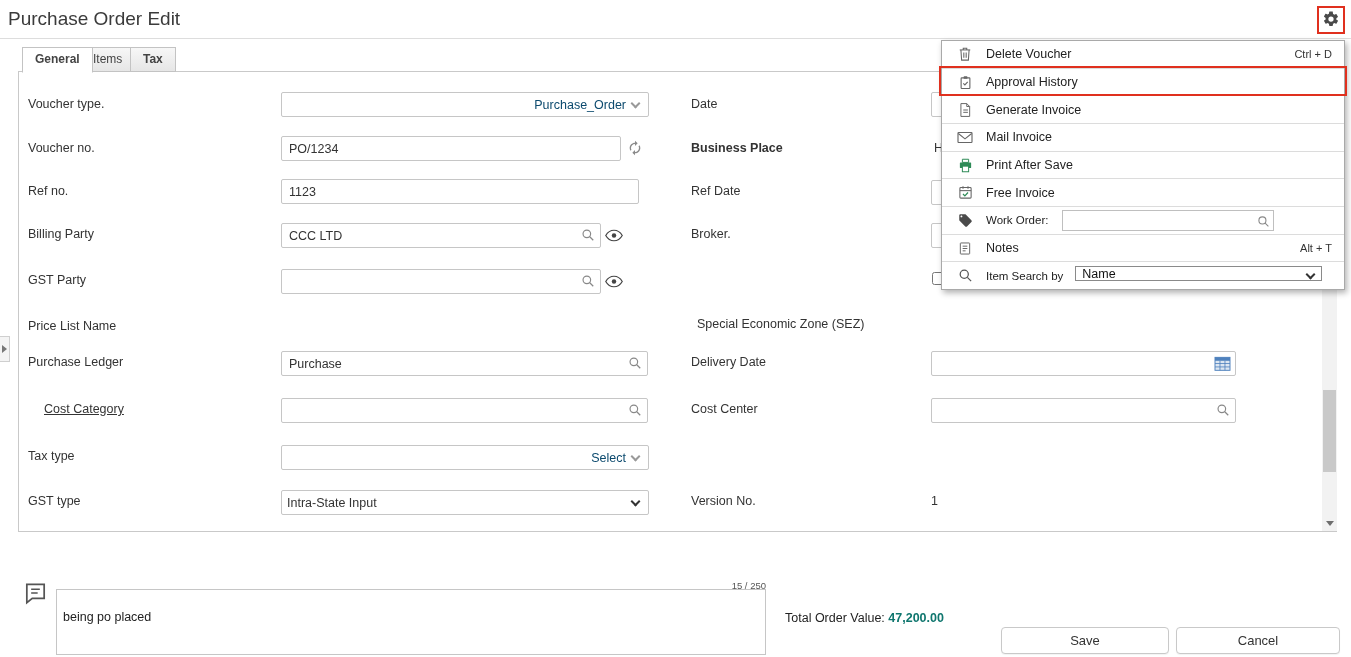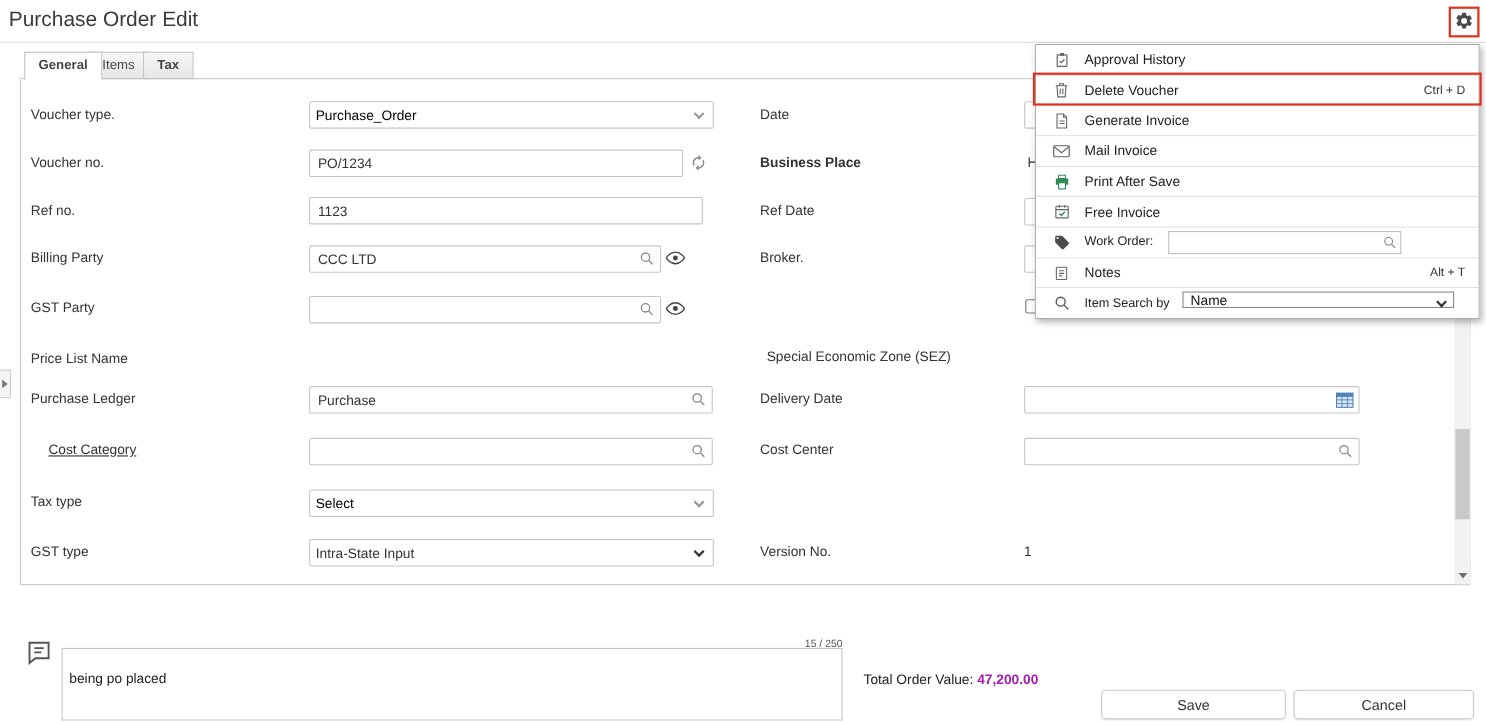--- a/index.html
+++ b/index.html
@@ -40,21 +40,21 @@
   }
   .tbox.pad-ico { padding-right:24px; }
   .in-icon { position:absolute; right:6px; top:5px; width:14px; height:14px; cursor:pointer; }
   .in-icon-cal { position:absolute; right:5px; top:5px; cursor:pointer; }
 
   .sel {
     width:100%; height:25px; border:1px solid #c6c6c6; border-radius:2px; background:#fff;
     font-family:"Liberation Sans",sans-serif; font-size:12.5px; color:#333; padding:0 22px 0 5px;
     -webkit-appearance:none; appearance:none;
   }
-  .sel.gray { color:#000000; }
+  .sel.gray { color:#0c4a6e;text-align:right; }
   .chev {
     position:absolute; right:10px; top:8px; width:7px; height:7px;
     border-right:2px solid #999; border-bottom:2px solid #999;
     transform:rotate(45deg); pointer-events:none;
   }
   .chev.dark { border-color:#333; }
 
   .side-icon { z-index:2; cursor:pointer; }
   .static-val { font-size:12.5px; line-height:25px; z-index:2; }
 
@@ -94,21 +94,21 @@
   .hl-overlay { left:939px; top:66px; width:408px; height:30px; border:2px solid #e0301e; z-index:40; pointer-events:none; }
 
   
   .note-icon { left:22px; top:580px; z-index:2; }
   .note-area {
     left:56px; top:589px; width:710px; height:66px; border:1px solid #c6c6c6;
     font-family:"Liberation Sans",sans-serif; font-size:12.5px; color:#222; padding:20px 6px; resize:none; z-index:2;
   }
   .char-counter { left:606px; top:580px; width:160px; text-align:right; font-size:9.5px; color:#555; z-index:2; }
   .total-line { left:785px; top:611px; font-size:12.5px; color:#222; z-index:2; }
-  .total-line b { color:#a21caf; }
+  .total-line b { color:#0f766e; }
   .btn {
     height:27px; background:#fff; border:1px solid #c9c9c9; border-radius:4px;
     font-family:"Liberation Sans",sans-serif; font-size:13px; color:#333; cursor:pointer; z-index:2;
     box-shadow:0 1px 1px rgba(0,0,0,.05);
   }
   .btn-save { left:1001px; top:627px; width:168px; }
   .btn-cancel { left:1176px; top:627px; width:164px; }
 </style>
 </head>
 <body>
@@ -292,40 +292,40 @@
   <b>47,200.00</b>
 </div>
 
 <button class="abs btn btn-save">Save</button>
 <button class="abs btn btn-cancel">Cancel</button>
 
 <div class="abs menu">
 
   <div class="mi">
     <span class="mico">
-      <svg width="15" height="17" viewBox="0 0 24 24" fill="none" stroke="#666" stroke-width="1.8">
-          <rect x="5" y="4.5" width="14" height="17" rx="1"></rect>
-          <rect x="9" y="2" width="6" height="4" rx="1" fill="#666" stroke="none"></rect>
-          <path d="M8.5 13.5l2.5 2.5 4.5-5"></path>
-        </svg>
-    </span>
-    <span class="mlabel">Approval History</span>
-  </div>
-
-  <div class="mi">
-    <span class="mico">
       <svg width="14" height="16" viewBox="0 0 24 26" fill="none" stroke="#666" stroke-width="1.8">
           <path d="M3 6h18"></path>
           <path d="M9 6V3h6v3"></path>
           <path d="M5 6l1.2 17.5h11.6L19 6"></path>
           <path d="M10 10.5v9M14 10.5v9"></path>
         </svg>
     </span>
     <span class="mlabel">Delete Voucher</span>
     <span class="mshort">Ctrl + D</span>
+  </div>
+
+  <div class="mi">
+    <span class="mico">
+      <svg width="15" height="17" viewBox="0 0 24 24" fill="none" stroke="#666" stroke-width="1.8">
+          <rect x="5" y="4.5" width="14" height="17" rx="1"></rect>
+          <rect x="9" y="2" width="6" height="4" rx="1" fill="#666" stroke="none"></rect>
+          <path d="M8.5 13.5l2.5 2.5 4.5-5"></path>
+        </svg>
+    </span>
+    <span class="mlabel">Approval History</span>
   </div>
 
   <div class="mi">
     <span class="mico">
       <svg width="14" height="16" viewBox="0 0 24 26" fill="none" stroke="#666" stroke-width="1.7">
           <path d="M5 2h10l5 5v17H5z"></path>
           <path d="M15 2v5h5"></path>
           <path d="M9 13h8M9 17h8"></path>
         </svg>
     </span>

